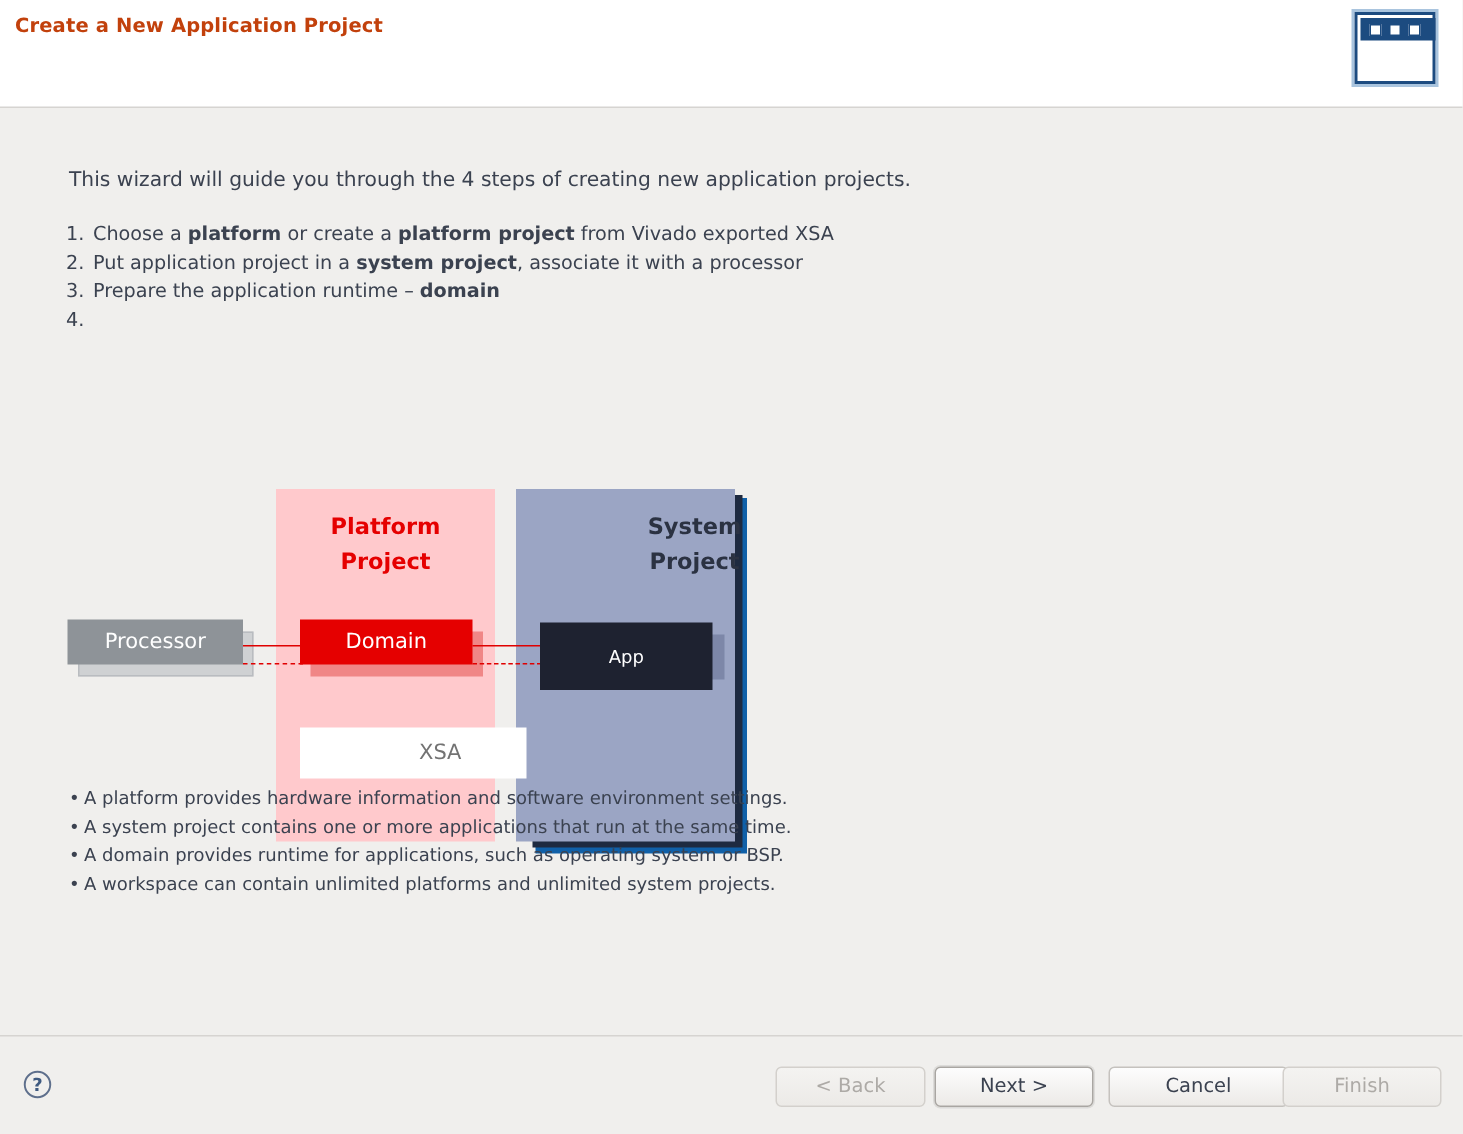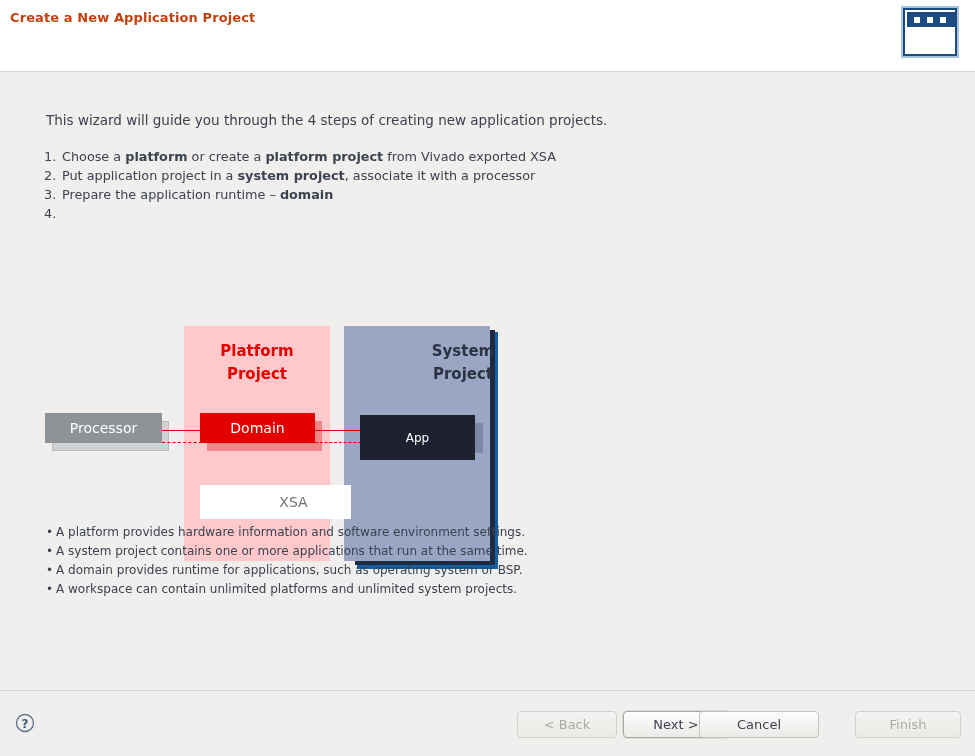--- a/index.html
+++ b/index.html
@@ -365,21 +365,21 @@
     color: #adaaa6;
     background: linear-gradient(#f4f3f1, #eceae7);
     border: 1px solid #d3d0cc;
   }
   .btn.default {
     border: 1px solid #a9a6a2;
     box-shadow: 0 0 0 1px rgba(150,148,145,0.22);
   }
   #btn-back   { left: 517px; width: 100px; }
   #btn-next   { left: 623px; width: 106px; }
-  #btn-cancel { left: 699px; width: 120px; text-align: right; }
+  #btn-cancel { left: 739px; width: 120px; text-align: right; }
   #btn-finish { left: 855px; width: 106px; }
 </style>
 </head>
 <body>
 
 <div id="header">
   <div id="header-title">Create a New Application Project</div>
   <div id="header-icon">
     <div class="win-outer"></div>
     <div class="win-body">

